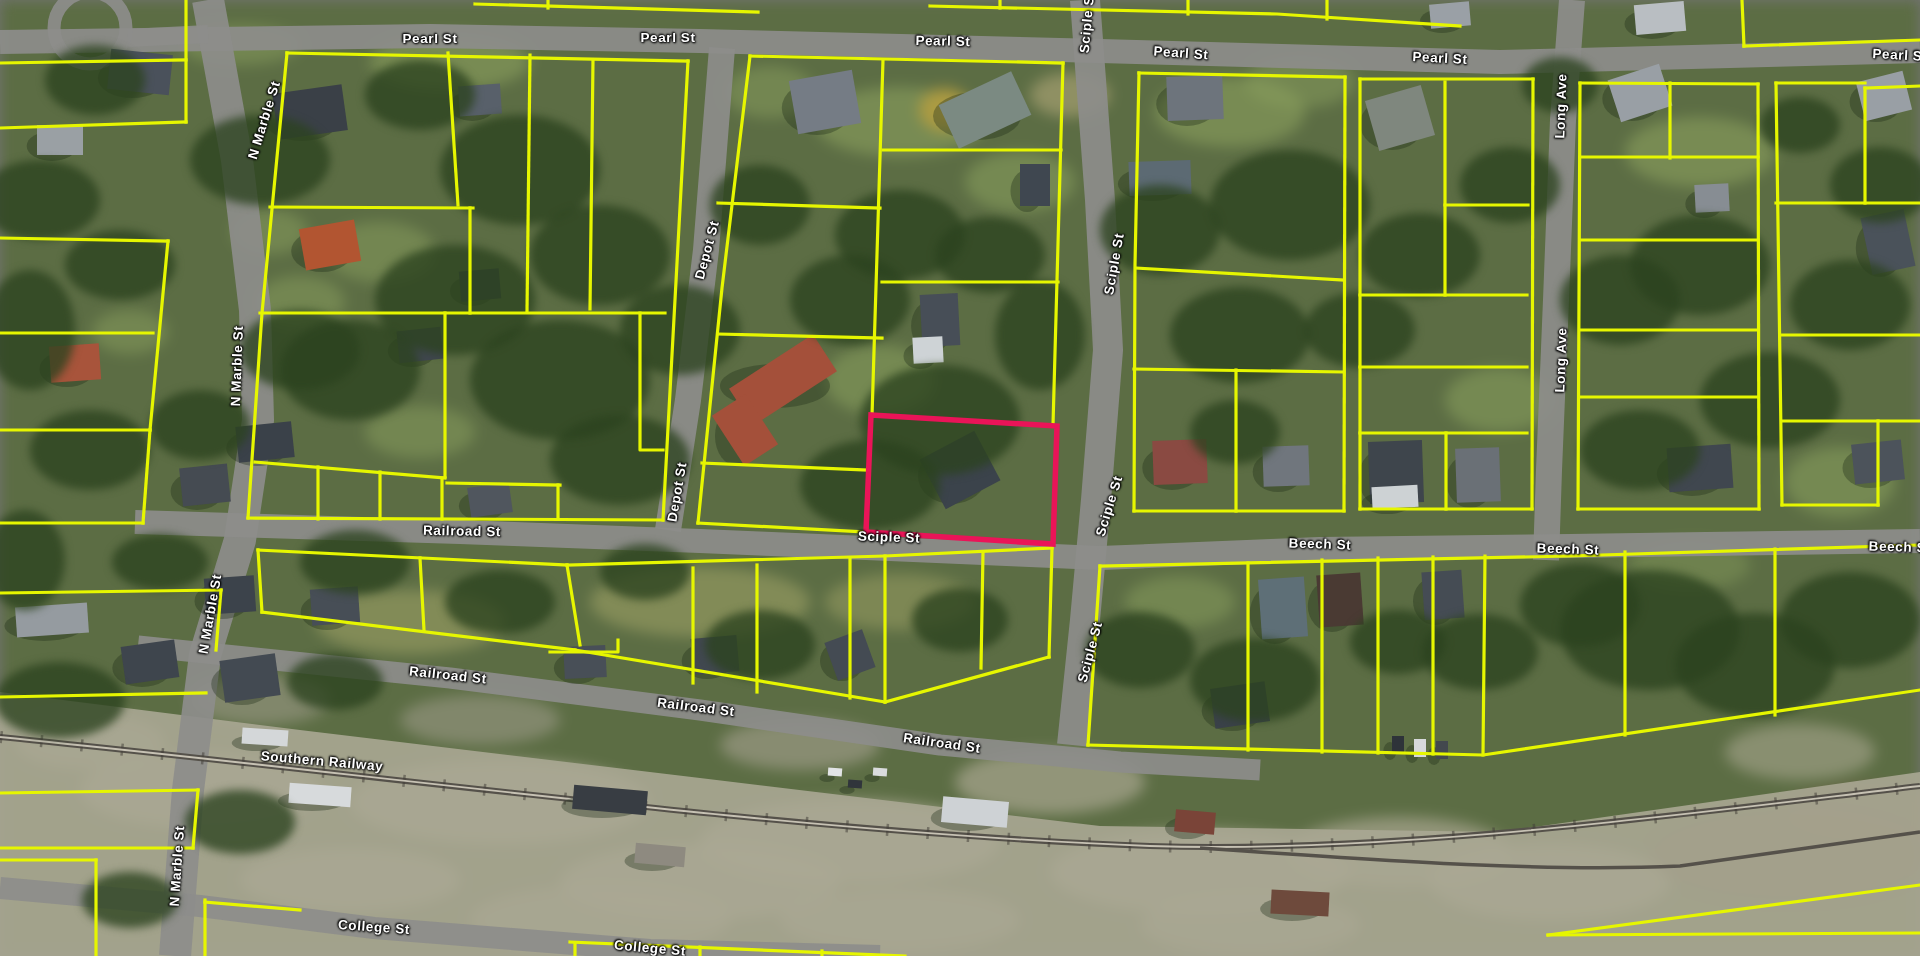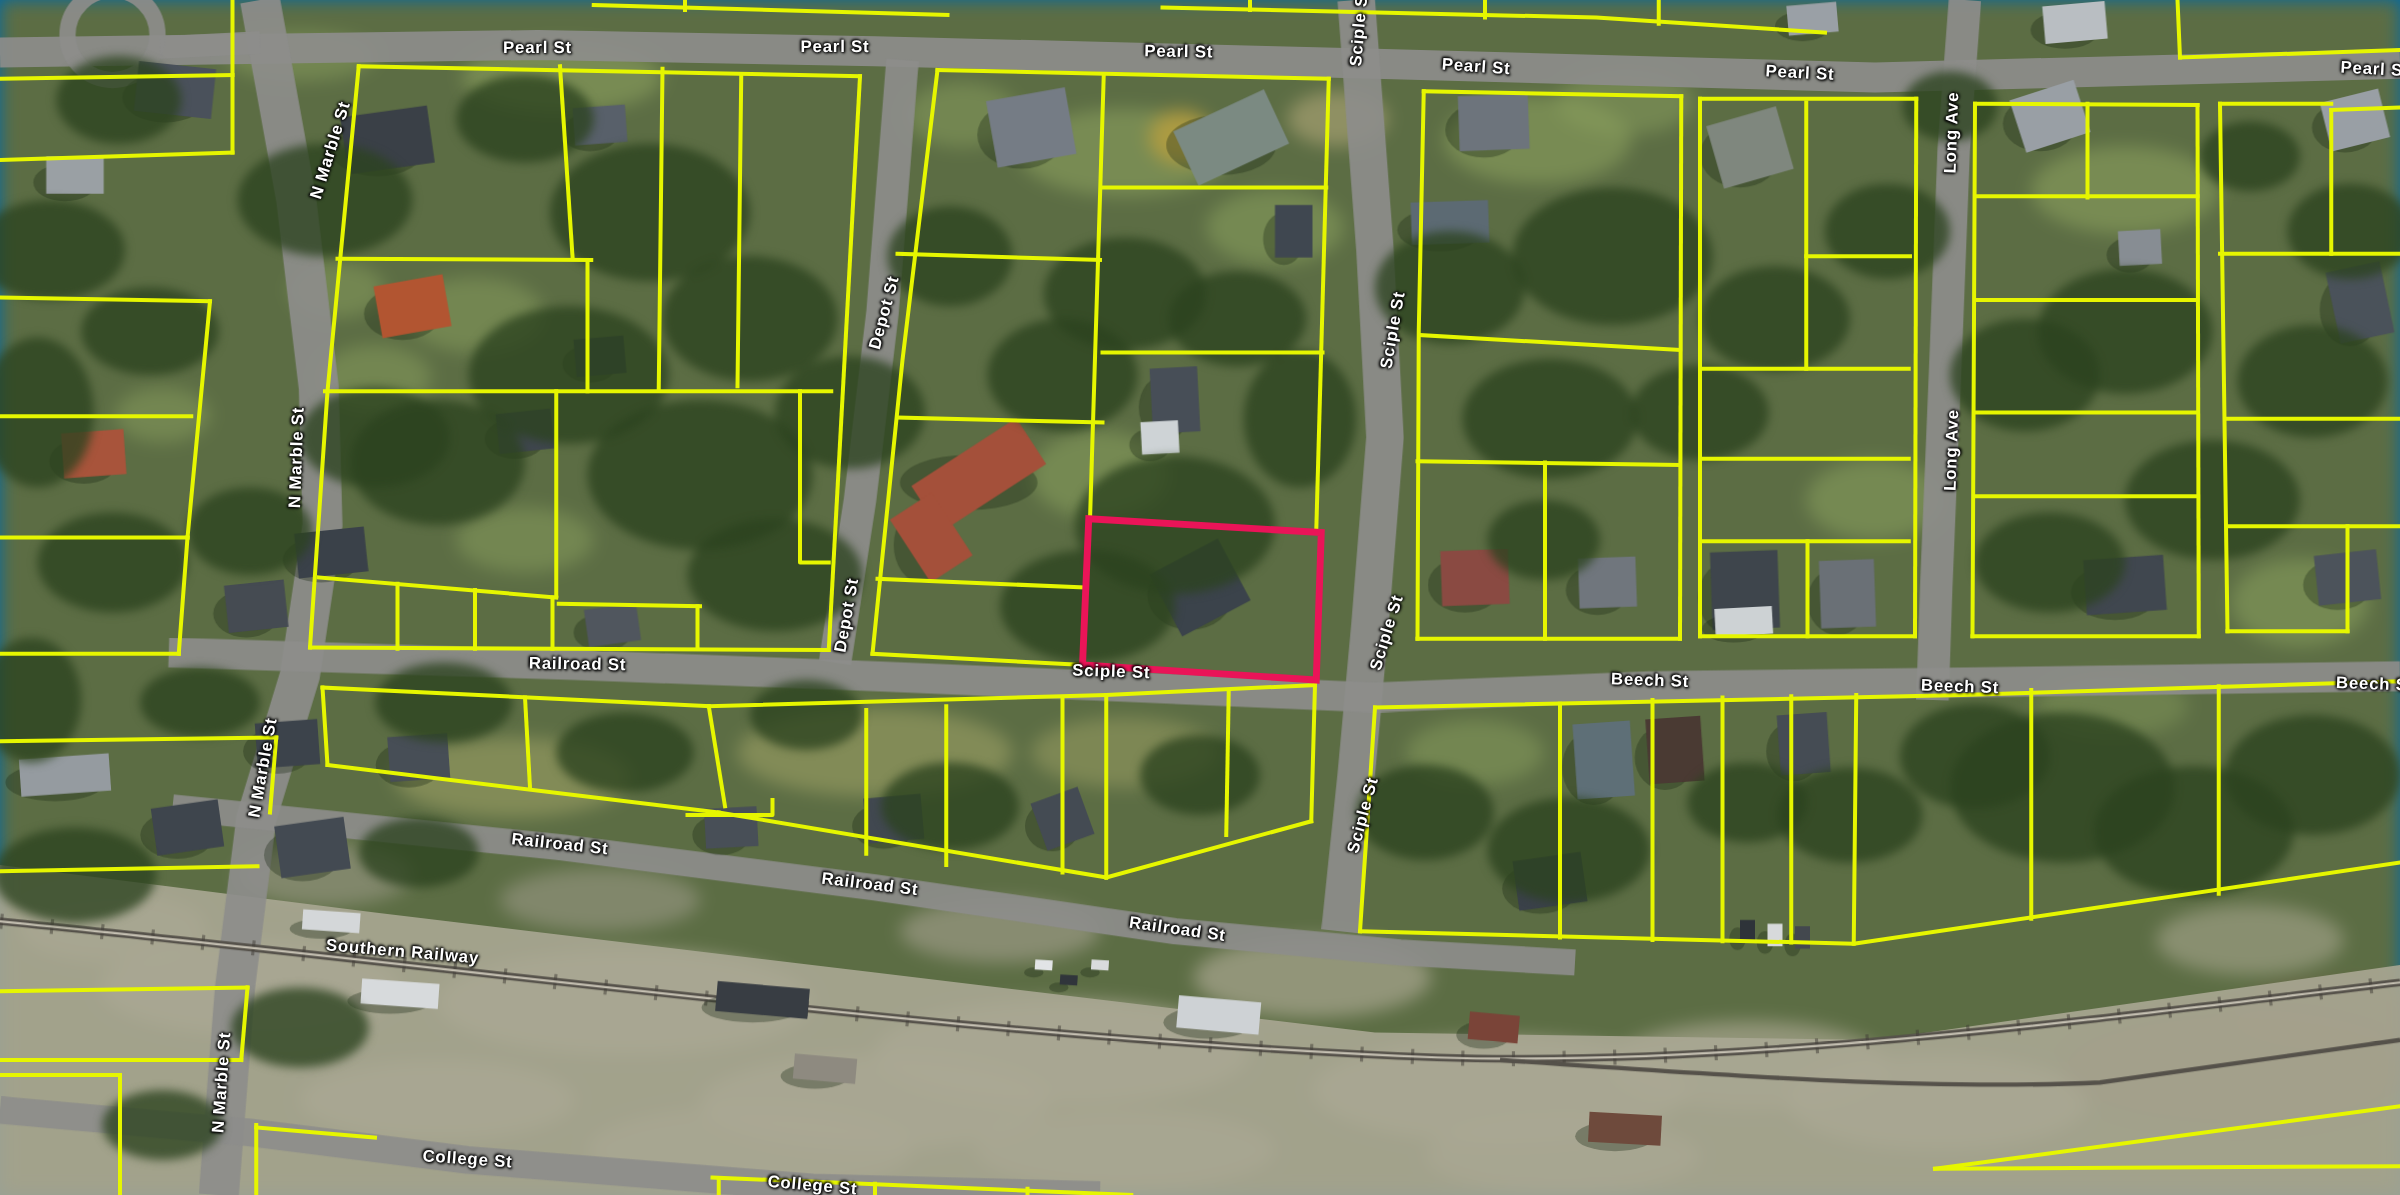--- a/index.html
+++ b/index.html
@@ -1,18 +1,18 @@
 <!DOCTYPE html>
 <html><head>
 <meta charset="utf-8">
 <style>
   html,body{margin:0;padding:0;background:#222;}
   #map-viewport{
     position:relative;width:1920px;height:956px;overflow:hidden;
-    background:#0369a1;font-family:"Liberation Sans", sans-serif;
+    background:#737373;font-family:"Liberation Sans", sans-serif;
   }
   #aerial{position:absolute;left:0;top:0;}
   .soft{filter:blur(4px);}
   .soft2{filter:blur(7px);}
   #street-labels{position:absolute;left:0;top:0;width:100%;height:100%;pointer-events:none;}
   .street-label{
     position:absolute;white-space:nowrap;
     font-size:13.5px;font-weight:bold;letter-spacing:.6px;color:#fff;
     text-shadow:0 0 2px #000,0 0 3px #000,1px 1px 2px #000,-1px -1px 2px #000;
     transform-origin:center center;

